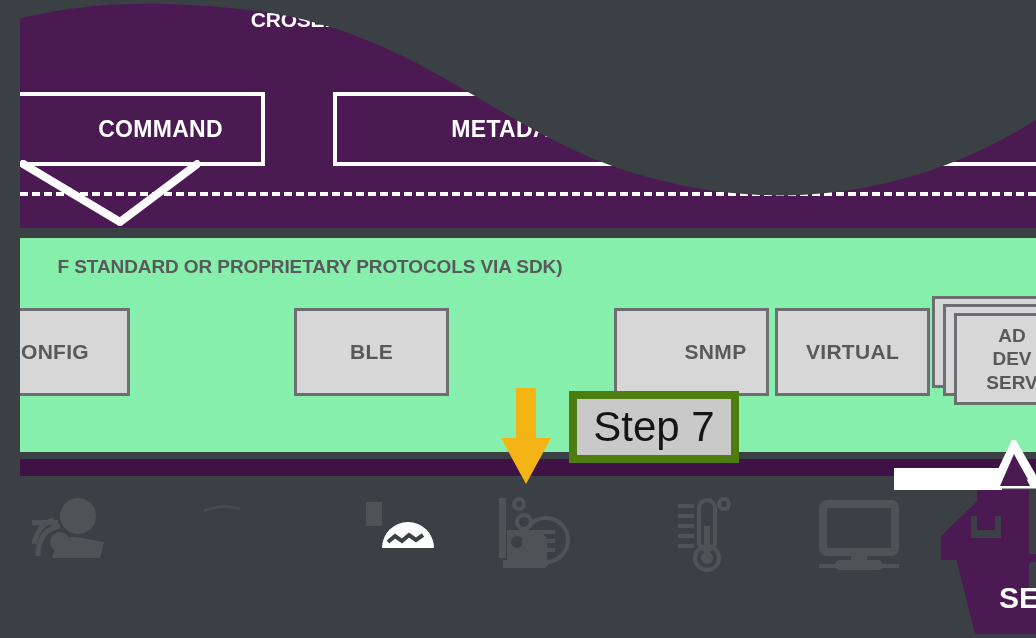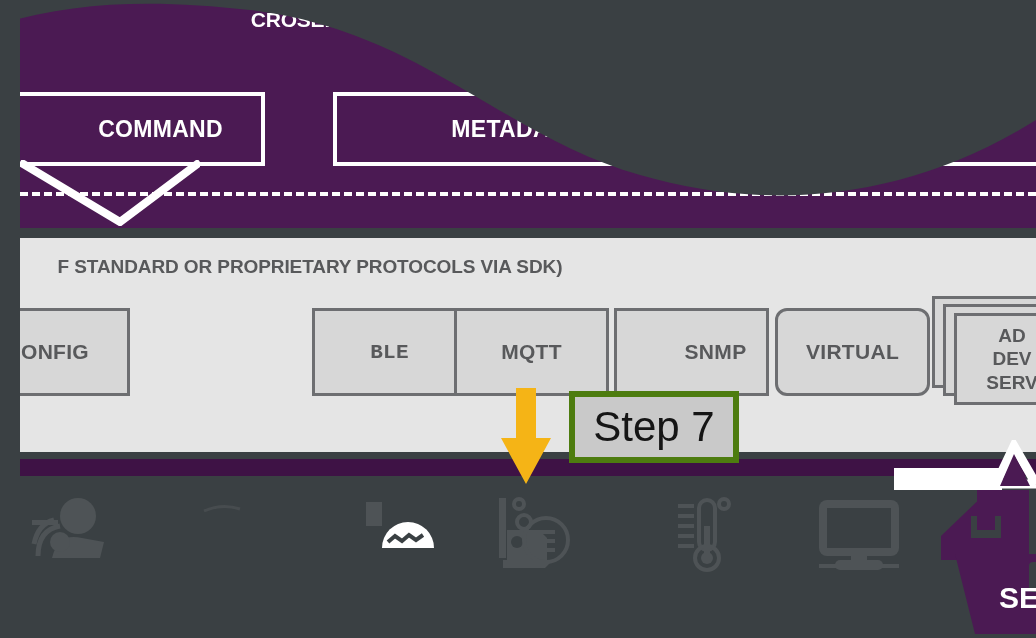--- a/index.html
+++ b/index.html
@@ -72,21 +72,21 @@
     left: 0px; top: 192px;
     width: 1016px; height: 0;
     border-top: 4px dashed #ffffff;
   }
 
   
   .gray-band {
     position: absolute;
     left: 20px; top: 236px;
     width: 1016px; height: 216px;
-    background: #e5e5e5;
+    background: #86efac;
     overflow: hidden;
   }
   .gray-title {
     position: absolute;
     left: -260px; top: 20px;
     width: 1100px;
     text-align: center;
     color: #58595b;
     font-size: 19px;
     font-weight: bold;
@@ -154,21 +154,21 @@
     position: absolute;
     left: 500px; top: 388px;
     width: 52px; height: 98px;
     z-index: 40;
   }
   .step-badge {
     position: absolute;
     left: 569px; top: 391px;
     width: 170px; height: 72px;
     background: #c9c9c9;
-    border: 6px solid #4d7c0f;
+    border: 8px solid #4d7c0f;
     display: flex;
     align-items: center;
     justify-content: center;
     color: #151515;
     font-size: 42px;
     font-weight: normal;
     z-index: 41;
   }
 </style>
 </head>
@@ -210,30 +210,27 @@
 
     <div class="dashed-line"></div>
   </div>
 
   <div class="gray-band">
     <div class="gray-title">F STANDARD OR PROPRIETARY PROTOCOLS VIA SDK)</div>
 
     <div class="proto-box" style="left:-40px;  width:150px;">
       <span>ONFIG</span>
     </div>
-    <div class="proto-box" style="left:292px; width:155px;font-family:Liberation Mono, monospace;">
+    <div class="proto-box" style="left:274px; width:155px;">
       <span>BLE</span>
-    </div>
-    <div class="proto-box" style="left:434px; width:155px;">
-      <span>MQTT</span>
     </div>
     <div class="proto-box" style="left:594px; width:155px;padding-left:48px;">
       <span>SNMP</span>
     </div>
-    <div class="proto-box" style="left:755px; width:155px;border-radius:12px;">
+    <div class="proto-box" style="left:755px; width:155px;">
       <span>VIRTUAL</span>
     </div>
 
     <div class="stack-wrap">
       <div class="stack-box stack-b1"></div>
       <div class="stack-box stack-b2"></div>
       <div class="stack-box stack-b3">
         <span>AD</span>
         <span>DEV</span>
         <span>SERV</span>

